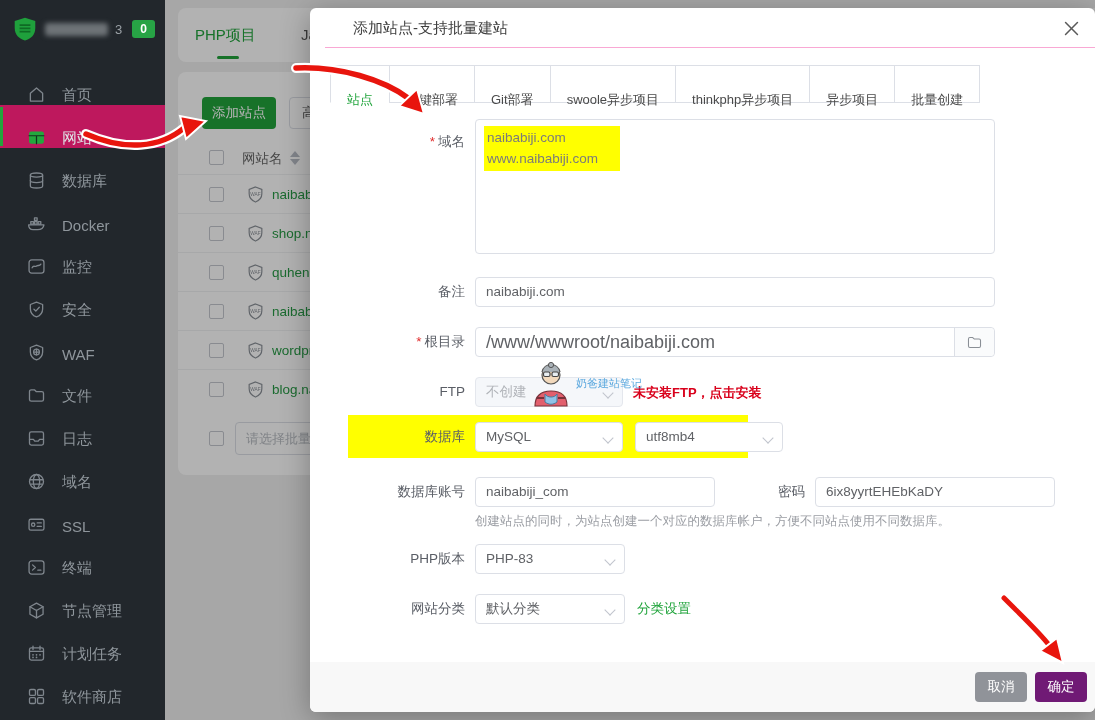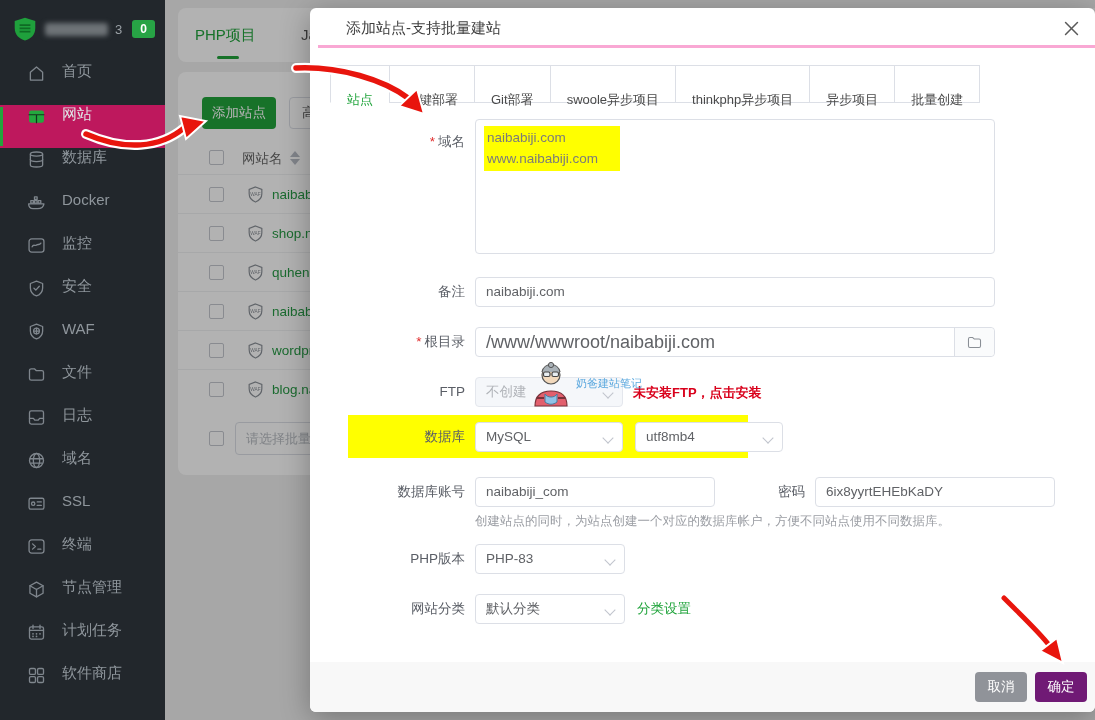--- a/index.html
+++ b/index.html
@@ -7,21 +7,21 @@
 body{position:relative;font-family:"Liberation Sans","DejaVu Sans",sans-serif;background:#efefef}
 
 
 .sidebar{position:absolute;left:0;top:0;width:165px;height:720px;background:#22272c;z-index:2}
 .logo-row{display:flex;align-items:center;gap:7px;height:52px;padding:6px 10px 0 12px}
 .logo-icon svg{width:26px;height:26px;display:block}
 .server-blur{width:64px;height:13px;background:#6e7377;border-radius:3px;filter:blur(2.5px)}
 .server-suffix{color:#9aa0a5;font-size:13px}
 .badge{background:#27a345;color:#fff;font-size:12px;font-weight:bold;border-radius:3px;padding:2px 8px;margin-left:3px}
 .nav{position:absolute;top:62px;left:0;right:0}
-.nav-item{position:relative;height:43px;display:flex;align-items:flex-start;gap:15px;padding-left:25px;color:#8f969c;font-size:15px;cursor:pointer}
+.nav-item{position:relative;height:43px;display:flex;align-items:flex-end;gap:15px;padding-left:25px;color:#8f969c;font-size:15px;cursor:pointer}
 .nav-item .si{width:22px;height:22px;display:flex;align-items:center;justify-content:center;flex:none}
 .nav-item .si svg{width:21px;height:21px;stroke:#7f868d;fill:none;stroke-width:1.5;stroke-linecap:round;stroke-linejoin:round}
 .nav-item.active{background:#be185d;color:#dfe3e6}
 .nav-item.active::before{content:"";position:absolute;left:0;top:2px;bottom:2px;width:3px;background:#21a43c}
 .nav-item.active .si svg{stroke:#1b2b20}
 
 
 .content{position:absolute;left:165px;top:0;right:0;bottom:0;background:#efefef;z-index:1}
 .card{position:absolute;background:#fff;border-radius:8px}
 .tabs-card{left:13px;top:8px;right:-10px;height:54px}
@@ -46,21 +46,21 @@
 .sitename{position:absolute;left:94px;top:12px;font-size:13.5px;color:#279a45;white-space:nowrap;overflow:hidden;max-width:38px;cursor:pointer}
 .batch-row{position:absolute;left:0;top:348px;right:0;height:40px}
 .batch-row .cb{position:absolute;left:31px;top:11px}
 .batch-select{position:absolute;left:57px;top:2px;right:-4px;height:33px;border:1px solid #dcdfe6;border-radius:4px;background:#fff;color:#b8bcc2;font-size:13px;line-height:31px;padding-left:10px;white-space:nowrap;overflow:hidden}
 
 
 .overlay{position:absolute;left:165px;top:0;right:0;bottom:0;background:rgba(0,0,0,.30);z-index:5}
 
 
 .modal{position:absolute;left:310px;top:8px;width:785px;height:704px;background:#fff;border-radius:6px;z-index:10;box-shadow:0 6px 30px rgba(0,0,0,.3)}
-.modal-header{position:absolute;left:8px;top:0;right:0;height:40px;border-bottom:3px solid #f9a8d4}
+.modal-header{position:absolute;left:15px;top:0;right:0;height:40px;border-bottom:1px solid #f9a8d4}
 .modal-title{position:absolute;left:28px;top:0;line-height:40px;font-size:15px;color:#404040}
 .modal-close{position:absolute;right:12px;top:8px;width:24px;height:24px;cursor:pointer;display:flex;align-items:center;justify-content:center}
 .modal-close svg{width:17px;height:17px;stroke:#5a5a5a;stroke-width:1.8;stroke-linecap:round}
 .mtabs{position:absolute;left:20px;top:57px;height:38px;display:flex}
 .mtab{height:38px;line-height:36px;padding:16px 16px;font-size:13px;color:#4a4a4a;border:1px solid #dcdfe6;background:#fff;margin-left:-1px;cursor:pointer;white-space:nowrap}
 .mtab:first-child{margin-left:0}
 .mtab.active{color:#21a43c;border-bottom-color:#fff}
 
 
 .frow{position:absolute;left:45px;right:0}

